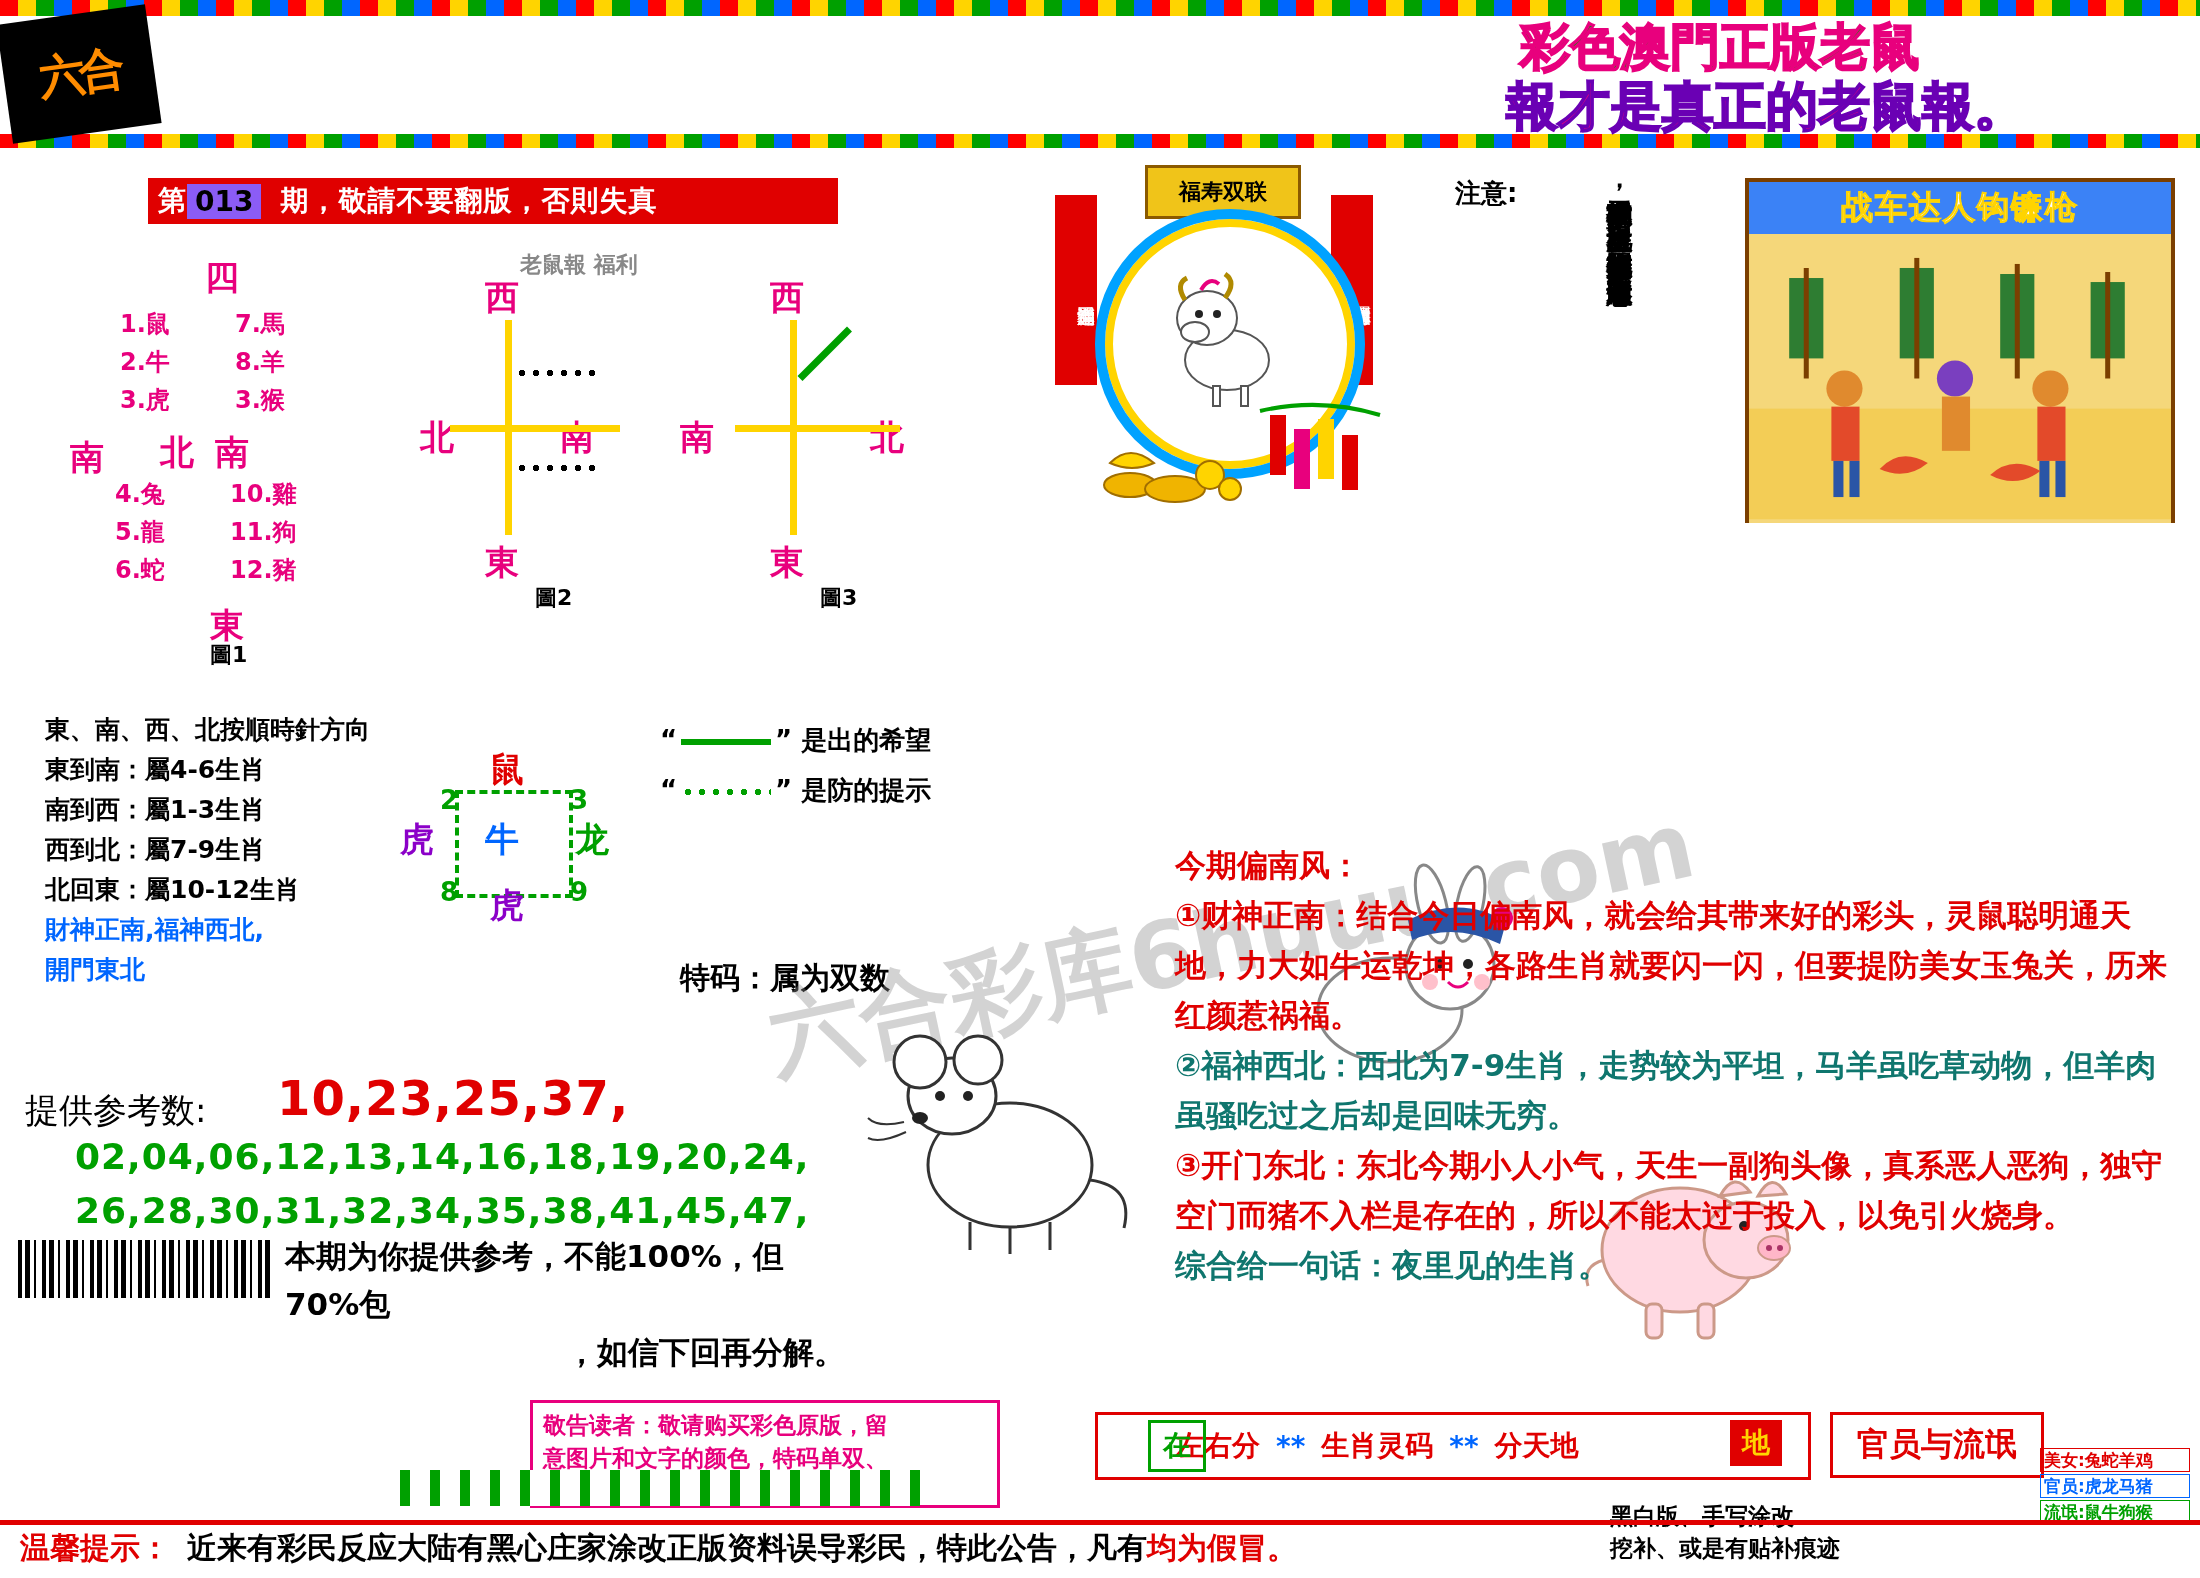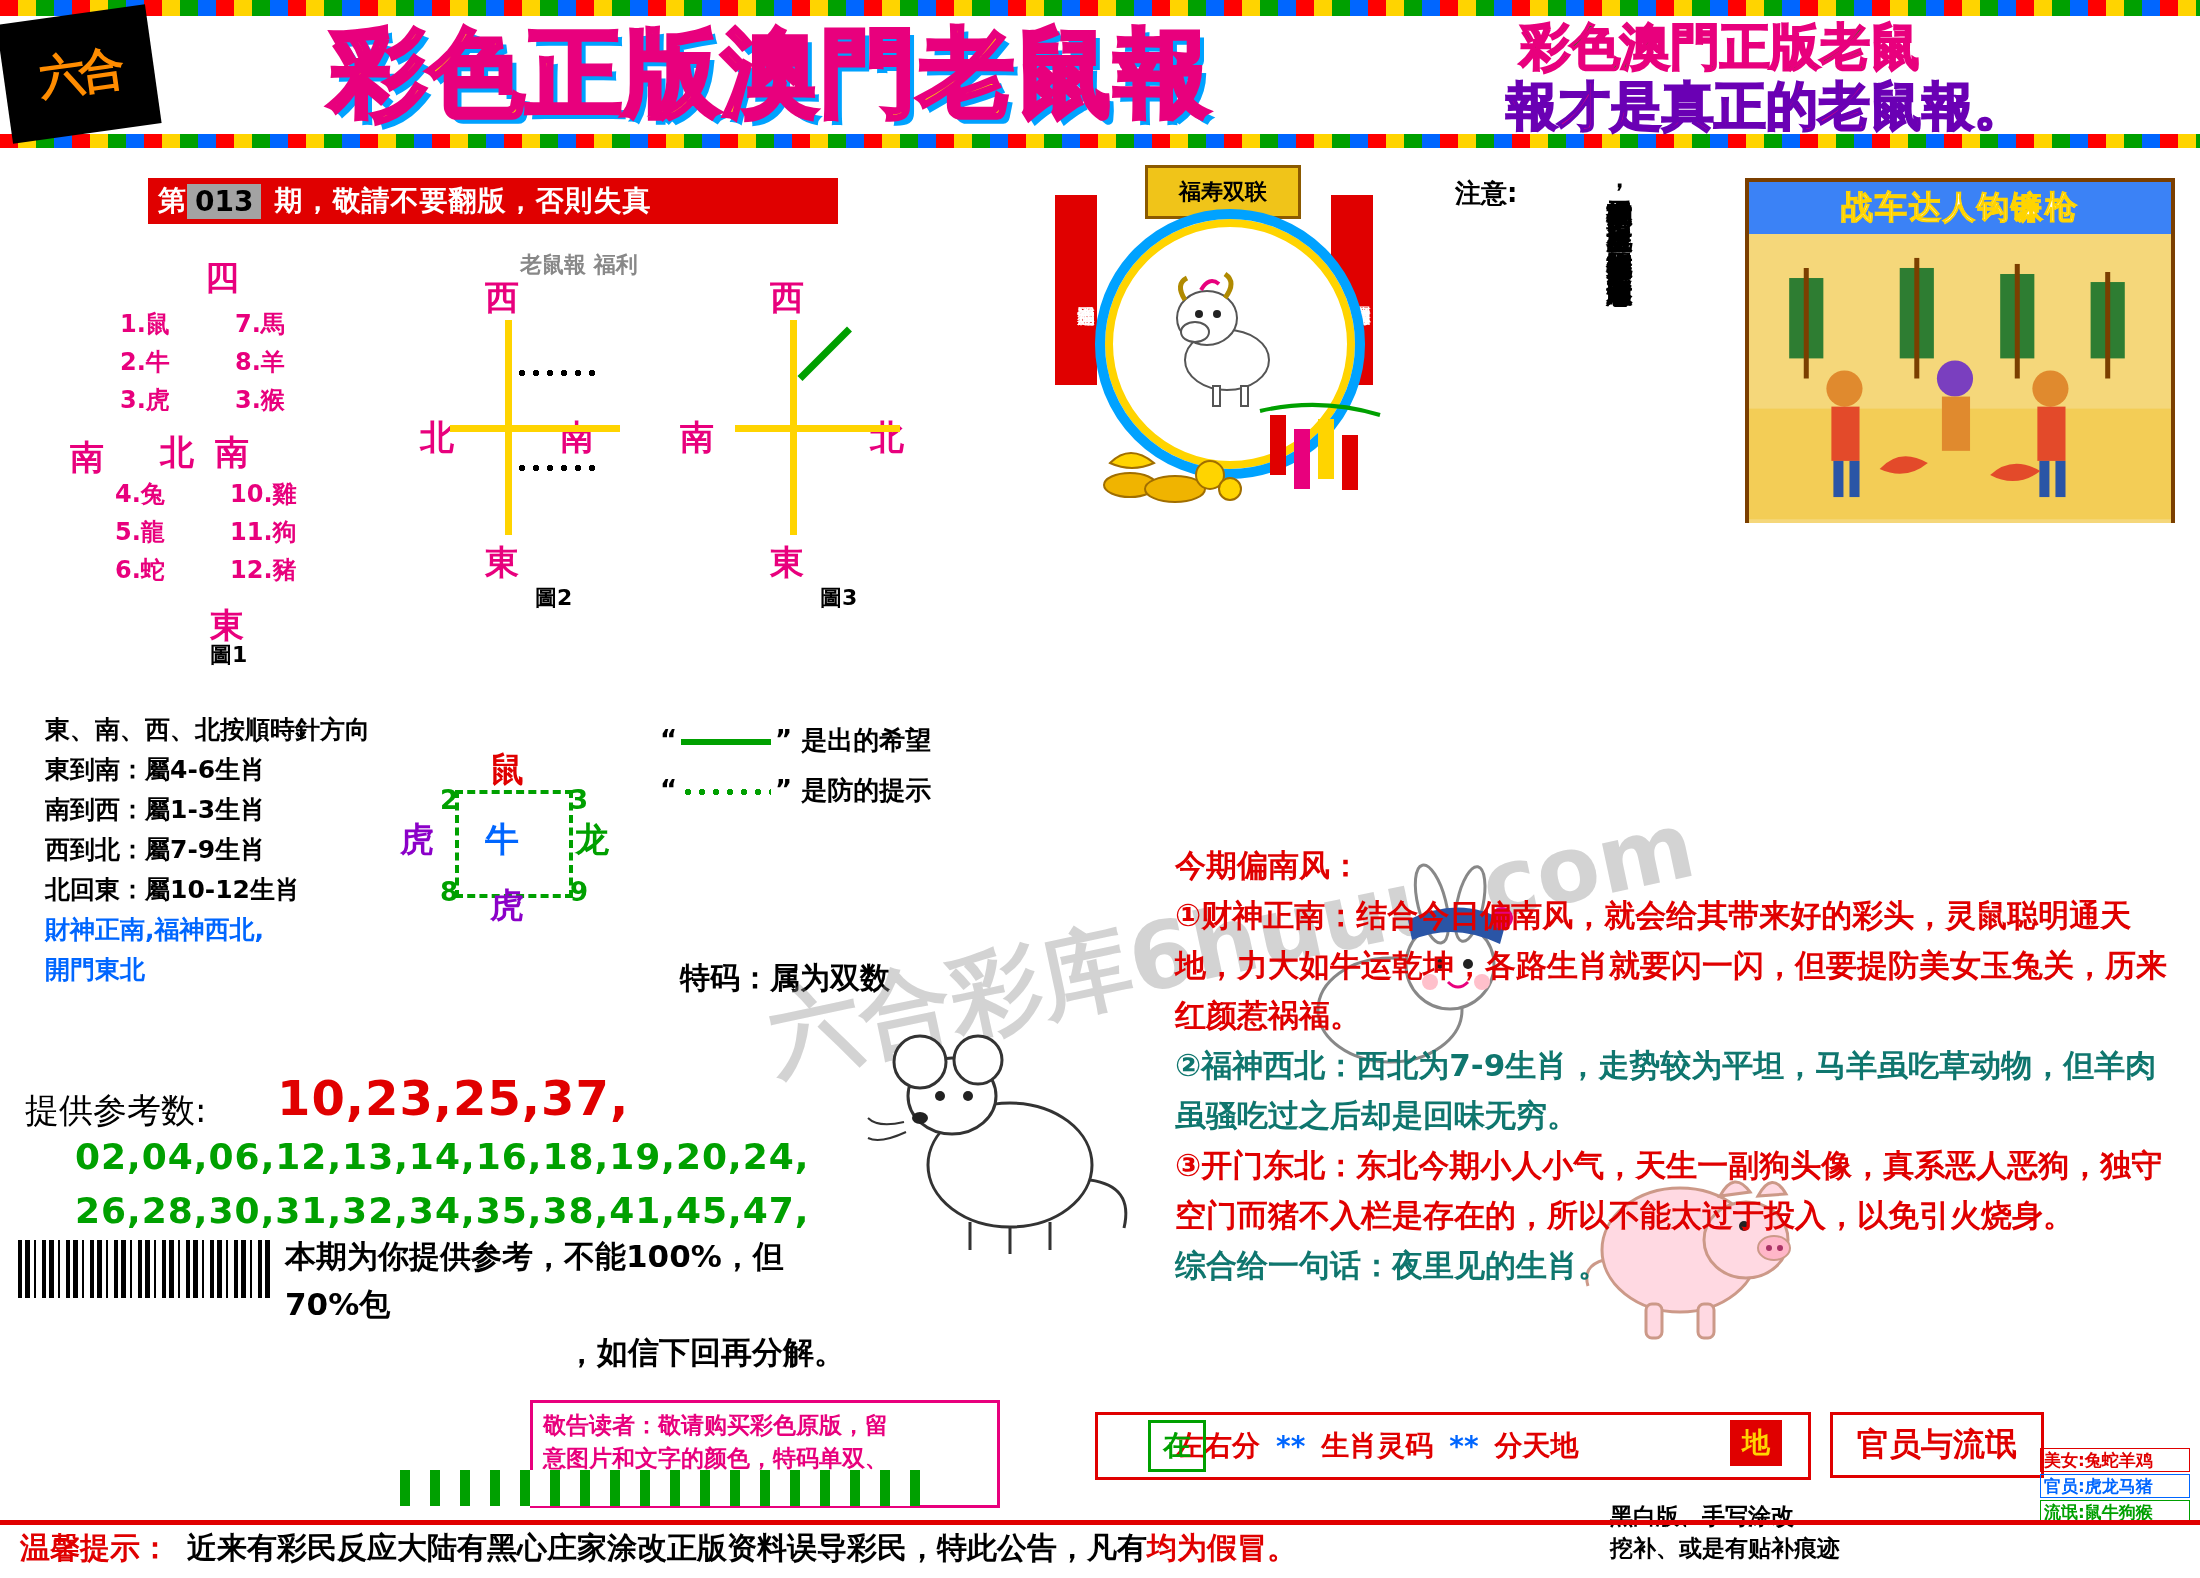--- a/index.html
+++ b/index.html
@@ -31,21 +31,21 @@
      white-space:nowrap;letter-spacing:2px;}
   .hdr-slogan{position:absolute;left:1500px;top:10px;width:660px;height:130px;}
   .hdr-slogan .l1{position:absolute;left:20px;top:4px;font-size:50px;font-weight:bold;color:#00a000;
      -webkit-text-stroke:2px #e8007d;white-space:nowrap;}
   .hdr-slogan .l2{position:absolute;left:6px;top:62px;font-size:52px;font-weight:bold;color:#e8007d;
      -webkit-text-stroke:2px #6a00b4;white-space:nowrap;}
 
   
   .issue{position:absolute;left:148px;top:178px;width:690px;height:46px;background:#e00000;
      display:flex;align-items:center;padding:0 10px;box-sizing:border-box;}
-  .issue .num{background:#a3a3a3;color:#000;font-weight:bold;font-size:28px;padding:1px 8px;margin-right:13px;}
+  .issue .num{background:#8b5cf6;color:#000;font-weight:bold;font-size:28px;padding:1px 8px;margin-right:19px;}
   .issue .t{color:#ffffff;font-size:28px;font-weight:bold;letter-spacing:1px;}
 
   
   .fig1{position:absolute;left:60px;top:255px;width:330px;height:400px;}
   .fig1 .dir{position:absolute;font-size:34px;font-weight:bold;color:#e8007d;}
   .fig1 .d-n{left:145px;top:0px;}
   .fig1 .d-s{left:10px;top:180px;}
   .fig1 .d-e{left:150px;top:348px;}
   .fig1 .lst{position:absolute;left:60px;top:50px;font-size:24px;line-height:38px;color:#e8007d;font-weight:bold;}
   .fig1 .lstb{position:absolute;left:175px;top:50px;font-size:24px;line-height:38px;color:#e8007d;font-weight:bold;}
@@ -171,23 +171,20 @@
 </style>
 </head>
 <body>
 
 <div class="page">
 
   <div class="hdr">
     <div class="hdr-bar-top"></div>
     <div class="hdr-bar-bottom"></div>
     <div class="hdr-left-deco">六合</div>
-    <div class="hdr-title">
-      <span>彩色正版澳門老鼠報</span>
-    </div>
     <div class="hdr-slogan">
       <div class="l1">彩色澳門正版老鼠</div>
       <div class="l2">報才是真正的老鼠報。</div>
     </div>
   </div>
 
   <div class="issue">
     <span class="t">第</span>
     <span class="num">013</span>
     <span class="t">期，敬請不要</span>

